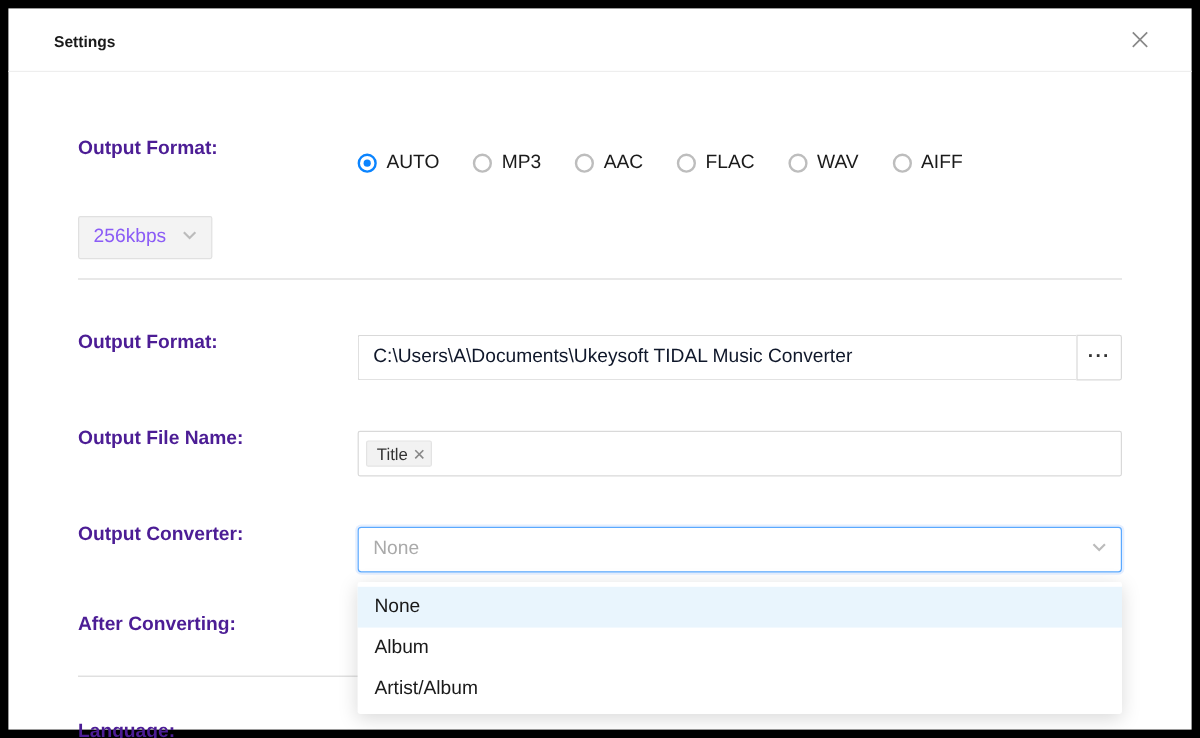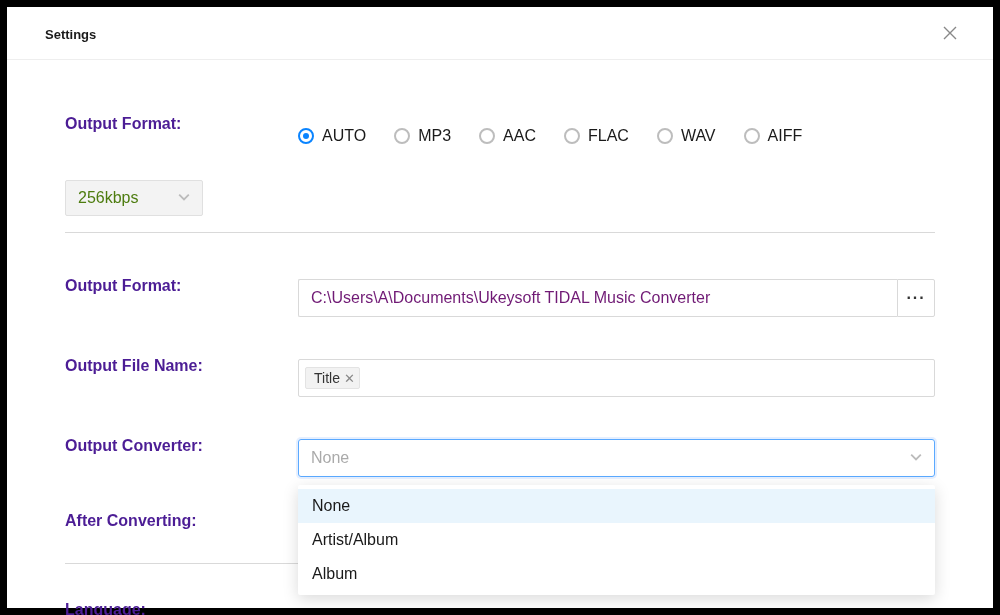--- a/index.html
+++ b/index.html
@@ -83,29 +83,29 @@
   .radio.checked .circle::after {
     content: "";
     position: absolute;
     inset: 3px;
     background: #0a84ff;
     border-radius: 50%;
   }
   .radio .rlabel { color: #1a1a1a; }
   
   .select-disabled {
-    width: 138px;
+    width: 112px;
     height: 36px;
     border: 1px solid #e0e0e0;
     background: #f3f3f3;
     display: flex;
     align-items: center;
     justify-content: space-between;
     padding: 0 12px;
-    color: #4d7c0f;
+    color: #8b5cf6;
     border-radius: 2px;
   }
   .select-disabled .chev { color: #bbb; }
   
   .divider {
     border: none;
     border-top: 1px solid #d9d9d9;
     margin: 16px 0 22px 0;
   }
   
@@ -115,21 +115,21 @@
   }
   .folder-input {
     flex: 1 1 auto;
     height: 38px;
     border: 1px solid #d9d9d9;
     border-right: none;
     border-radius: 2px 0 0 2px;
     padding: 0 12px;
     display: flex;
     align-items: center;
-    color: #701a75;
+    color: #0f172a;
   }
   .folder-btn {
     width: 38px;
     height: 38px;
     border: 1px solid #d9d9d9;
     border-radius: 0 2px 2px 0;
     display: flex;
     align-items: center;
     justify-content: center;
     cursor: pointer;
@@ -291,22 +291,22 @@
         <div class="select-open">
           <span>None</span>
           <span class="chev">
             <svg class="chev-svg" viewBox="0 0 10 6" fill="none" stroke="#bbb" stroke-width="1.5">
                 <path d="M1 1 L5 5 L9 1"></path>
               </svg>
           </span>
         </div>
         <div class="dropdown" id="organized-dropdown">
             <div class="opt highlight">None</div>
+            <div class="opt">Album</div>
             <div class="opt">Artist/Album</div>
-            <div class="opt">Album</div>
           </div>
       </div>
     </div>
 
     <div class="row tall gap-top">
       <div class="label">After Converting:</div>
       <div class="controls"></div>
     </div>
 
     <hr class="divider">

